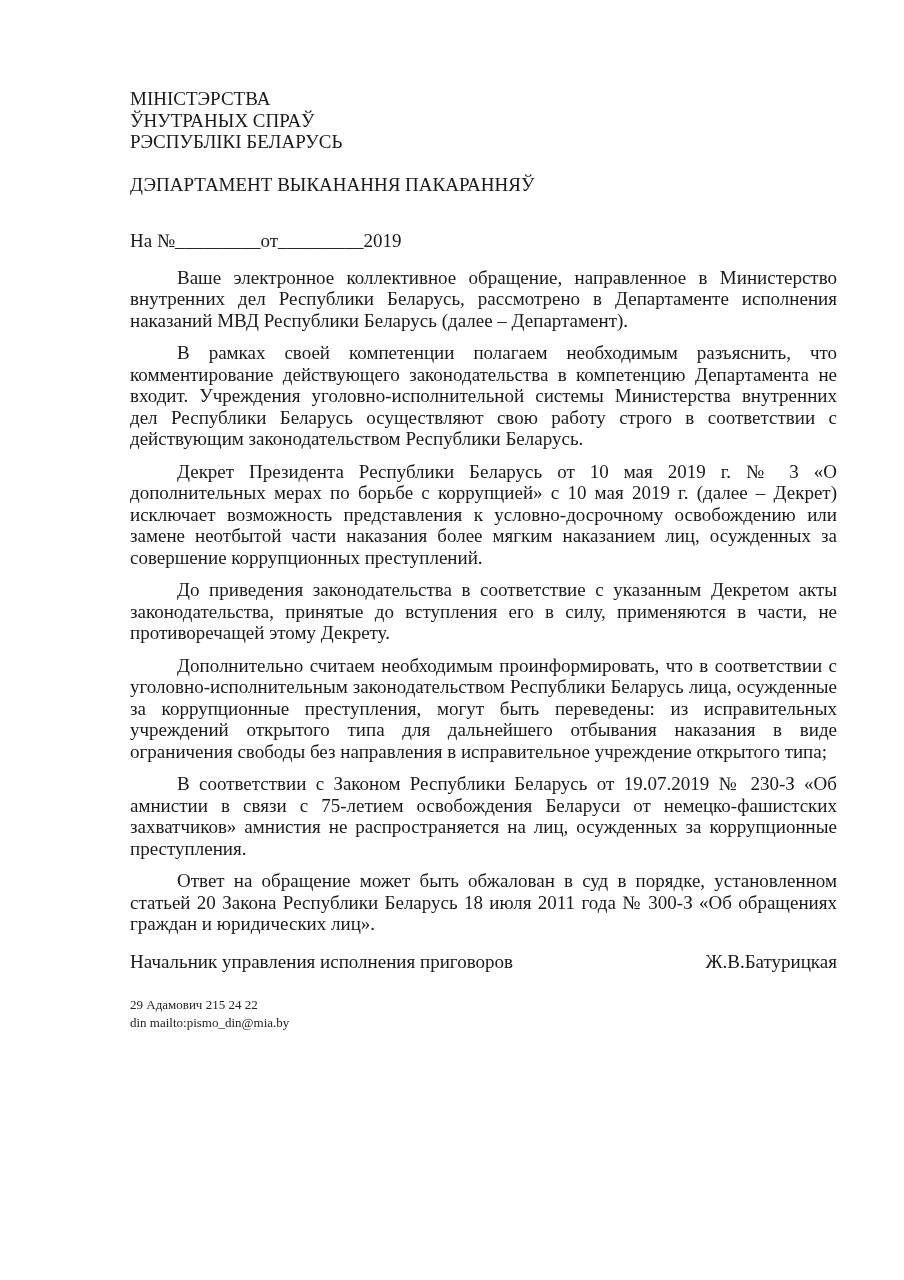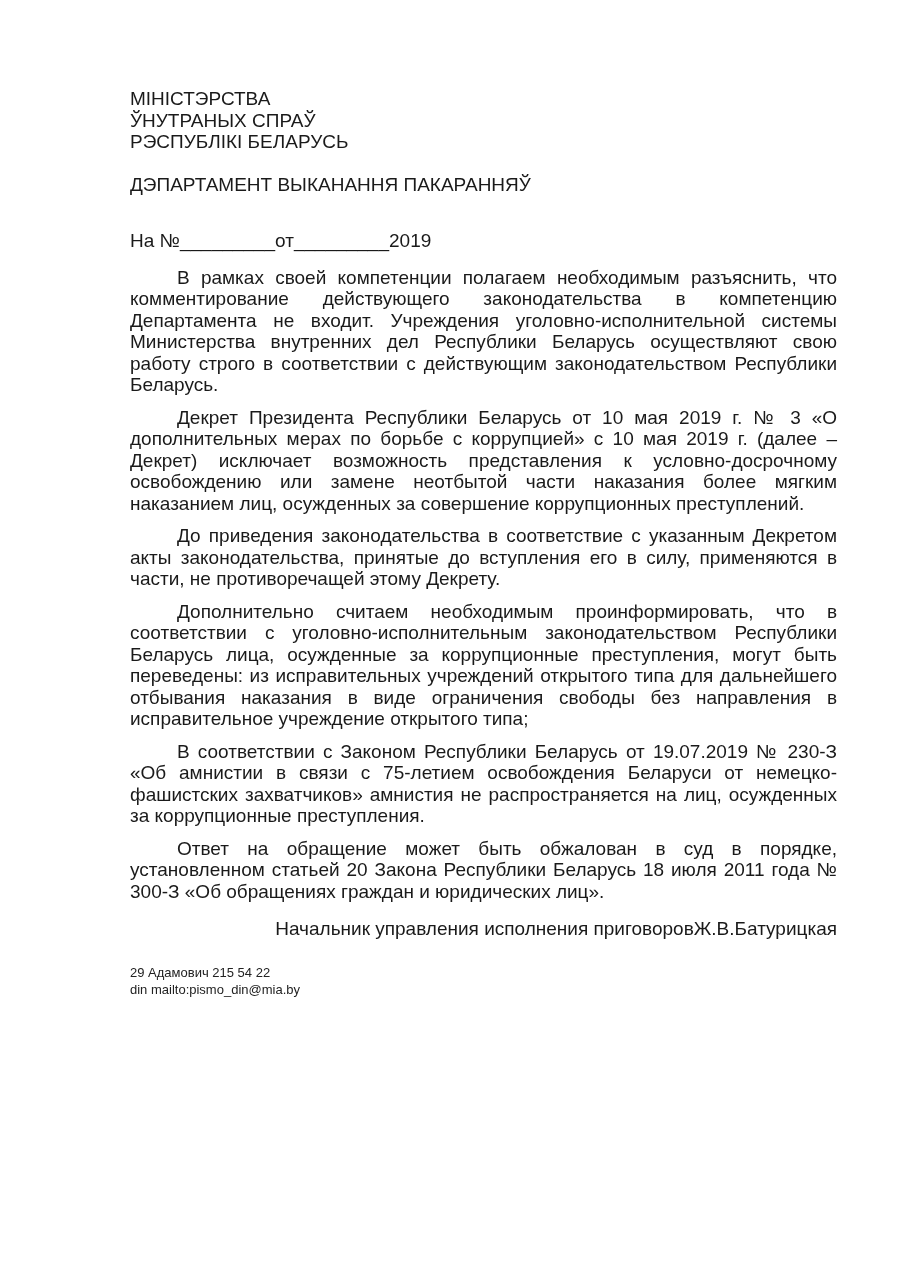--- a/index.html
+++ b/index.html
@@ -6,21 +6,21 @@
     margin: 0;
     padding: 0;
     background: #ffffff;
   }
   .page {
     position: relative;
     width: 904px;
     height: 1280px;
     background: #ffffff;
     overflow: hidden;
-    font-family: Liberation Sans, sans-serif;
+    font-family: Liberation Serif, serif;
     color: #1a1a1a;
   }
   .content {
     position: absolute;
     left: 130px;
     top: 88px;
     width: 707px;
     font-size: 19px;
     line-height: 21.5px;
   }
@@ -30,21 +30,21 @@
   .contact div { white-space: nowrap; }
   .ref-line { margin-top: 35px; white-space: nowrap; }
   .body-block { margin-top: 15px; }
   .para {
     margin: 0 0 11px 0;
     text-align: justify;
     text-indent: 47px;
   }
   .signature-row {
     display: flex;
-    justify-content: flex-end;
+    justify-content: space-between;
     align-items: baseline;
     margin-top: 16px;
   }
   .footer-block {
     margin-top: 24px;
     font-size: 13px;
     line-height: 17.5px;
     color: #222222;
   }
 </style>
@@ -61,32 +61,33 @@
     </div>
 
     <div class="dept">ДЭПАРТАМЕНТ ВЫКАНАННЯ ПАКАРАННЯЎ</div>
 
     <div class="contact">
     </div>
 
     <div class="ref-line">На №_________от_________2019</div>
 
     <div class="body-block">
+      <p class="para">Ваше электронное коллективное обращение, направленное в Министерство внутренних дел Республики Беларусь, рассмотрено в Департаменте исполнения наказаний МВД Республики Беларусь (далее – Департамент).</p>
       <p class="para">В рамках своей компетенции полагаем необходимым разъяснить, что комментирование действующего законодательства в компетенцию Департамента не входит. Учреждения уголовно-исполнительной системы Министерства внутренних дел Республики Беларусь осуществляют свою работу строго в соответствии с действующим законодательством Республики Беларусь.</p>
       <p class="para">Декрет Президента Республики Беларусь от 10 мая 2019 г. № 3 «О дополнительных мерах по борьбе с коррупцией» с 10 мая 2019 г. (далее – Декрет) исключает возможность представления к условно-досрочному освобождению или замене неотбытой части наказания более мягким наказанием лиц, осужденных за совершение коррупционных преступлений.</p>
       <p class="para">До приведения законодательства в соответствие с указанным Декретом акты законодательства, принятые до вступления его в силу, применяются в части, не противоречащей этому Декрету.</p>
       <p class="para">Дополнительно считаем необходимым проинформировать, что в соответствии с уголовно-исполнительным законодательством Республики Беларусь лица, осужденные за коррупционные преступления, могут быть переведены: из исправительных учреждений открытого типа для дальнейшего отбывания наказания в виде ограничения свободы без направления в исправительное учреждение открытого типа;</p>
       <p class="para">В соответствии с Законом Республики Беларусь от 19.07.2019 № 230-З «Об амнистии в связи с 75-летием освобождения Беларуси от немецко-фашистских захватчиков» амнистия не распространяется на лиц, осужденных за коррупционные преступления.</p>
       <p class="para">Ответ на обращение может быть обжалован в суд в порядке, установленном статьей 20 Закона Республики Беларусь 18 июля 2011 года № 300-З «Об обращениях граждан и юридических лиц».</p>
     </div>
 
     <div class="signature-row">
       <span>Начальник управления исполнения приговоров</span>
       <span>Ж.В.Батурицкая</span>
     </div>
 
     <div class="footer-block">
-      <div>29 Адамович 215 54 22</div>
+      <div>29 Адамович 215 24 22</div>
       <div>din mailto:pismo_din@mia.by</div>
     </div>
 
   </div>
 </div>
 
 </body></html>

